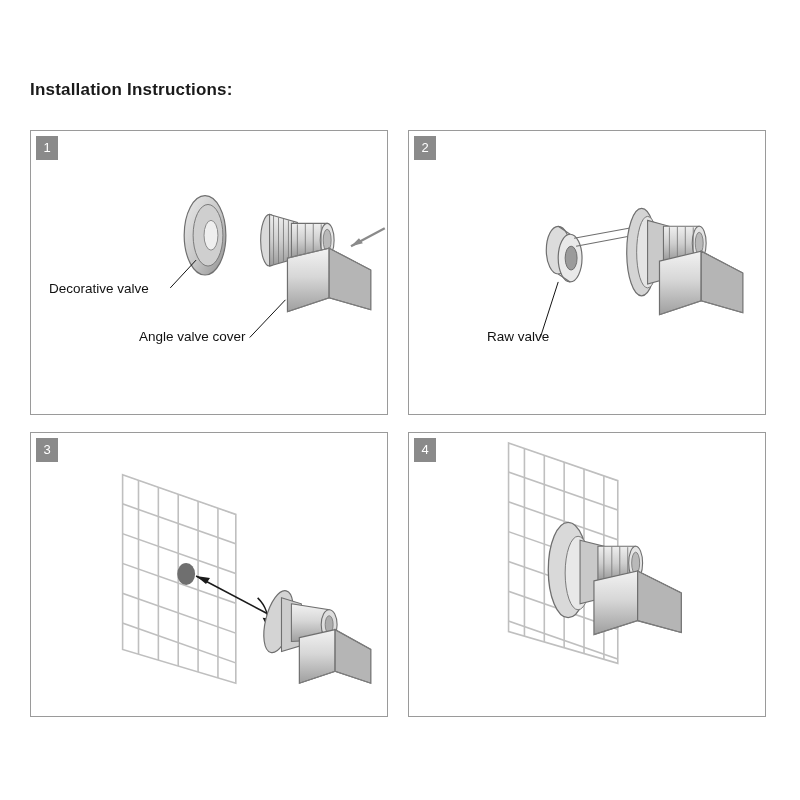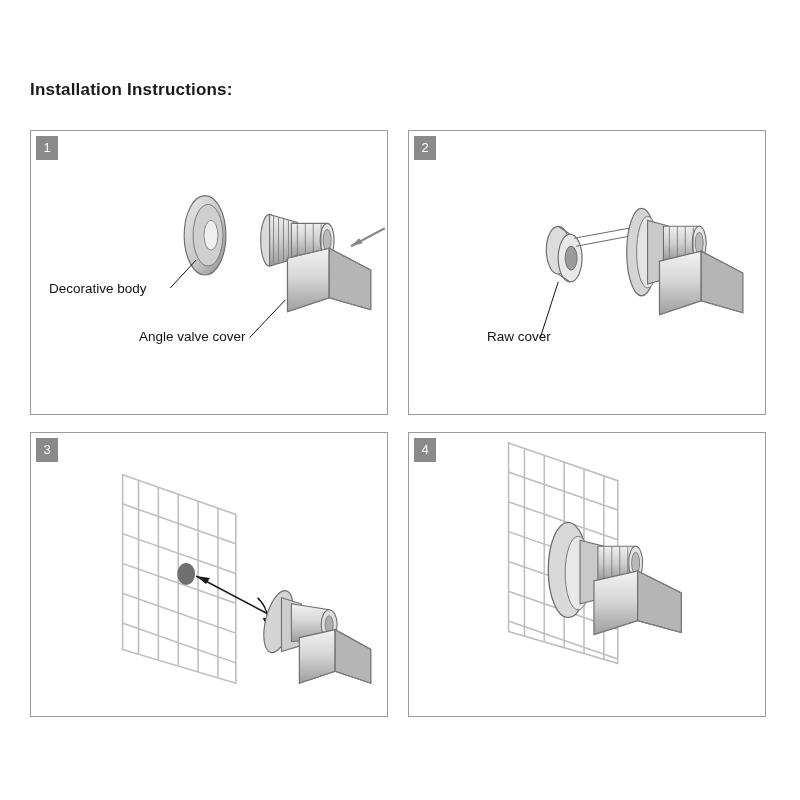--- a/index.html
+++ b/index.html
@@ -151,21 +151,21 @@
           <path d="M356 98 L322 116" stroke="#8a8a8a" stroke-width="2.4" fill="none"></path>
           <path d="M322 116 L334 113 L330 108 Z" fill="#8a8a8a"></path>
         </g>
 
         <g stroke="#111111" stroke-width="1" fill="none">
           <path d="M140 158 L166 130"></path>
           <path d="M220 208 L256 170"></path>
         </g>
       </svg>
 
-      <div class="callout c1a">Decorative body</div>
+      <div class="callout c1a">Decorative valve</div>
       <div class="callout c1b">Angle valve cover</div>
     </div>
 
     <div class="panel p2">
       <div class="step-badge">2</div>
 
       <svg class="art" viewBox="0 0 358 285">
         <defs>
           <linearGradient id="g2body" x1="0" y1="0" x2="0" y2="1">
             <stop offset="0%" stop-color="#f2f2f2"></stop>
@@ -208,21 +208,21 @@
           </g>
           <path d="M252 131 L294 121 L294 171 L252 185 Z" fill="url(#g2body)" stroke="#6f6f6f" stroke-width="1.2"></path>
           <path d="M294 121 L336 143 L336 183 L294 171 Z" fill="#b5b5b5" stroke="#6f6f6f" stroke-width="1.2"></path>
           <path d="M294 121 L336 143" fill="none" stroke="#7d7d7d" stroke-width="1"></path>
           <path d="M252 185 L294 171 L336 183" fill="none" stroke="#7d7d7d" stroke-width="1"></path>
         </g>
 
         <path d="M132 208 L150 152" stroke="#111111" stroke-width="1" fill="none"></path>
       </svg>
 
-      <div class="callout c2a">Raw cover</div>
+      <div class="callout c2a">Raw valve</div>
     </div>
 
     <div class="panel p3">
       <div class="step-badge">3</div>
 
       <svg class="art" viewBox="0 0 358 285">
         <defs>
           <linearGradient id="g3body" x1="0" y1="0" x2="0" y2="1">
             <stop offset="0%" stop-color="#f2f2f2"></stop>
             <stop offset="45%" stop-color="#d7d7d7"></stop>

